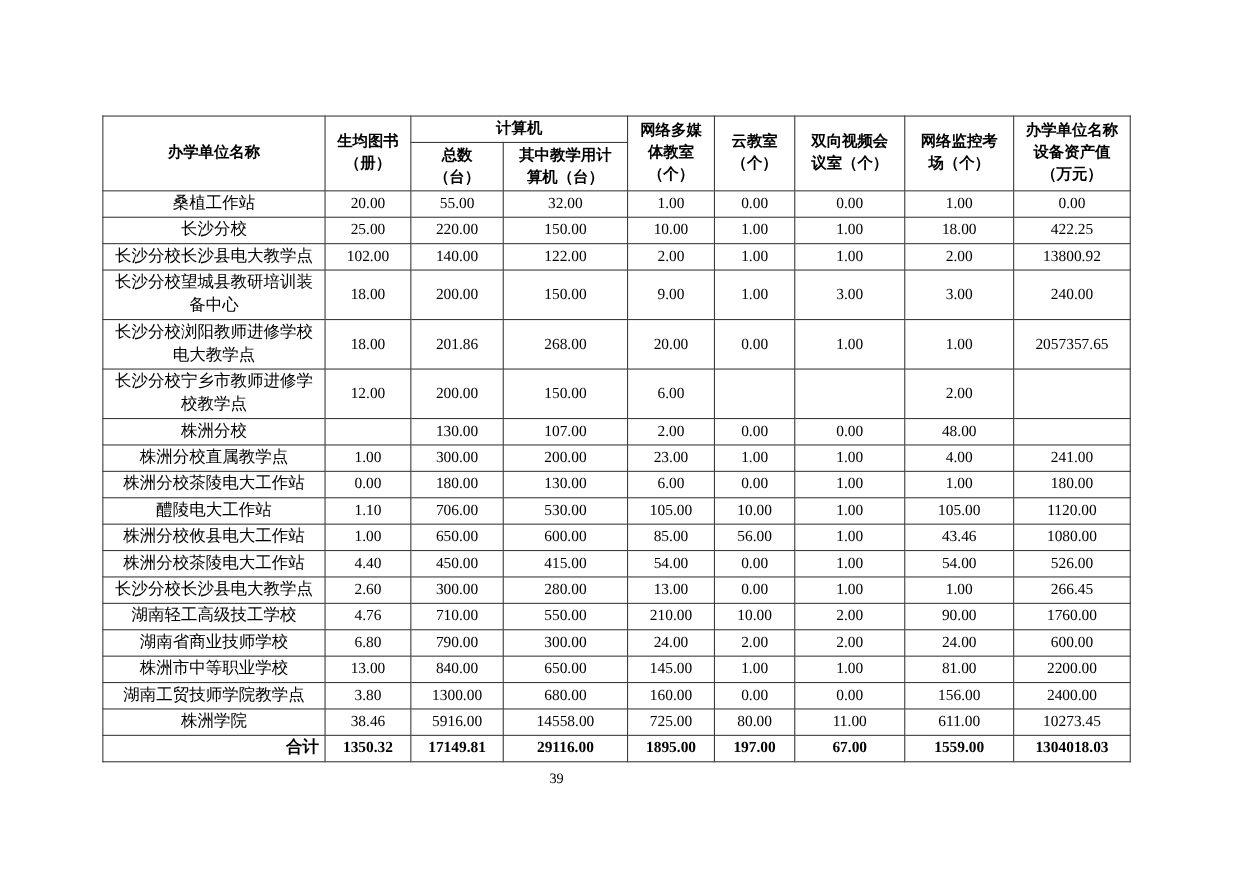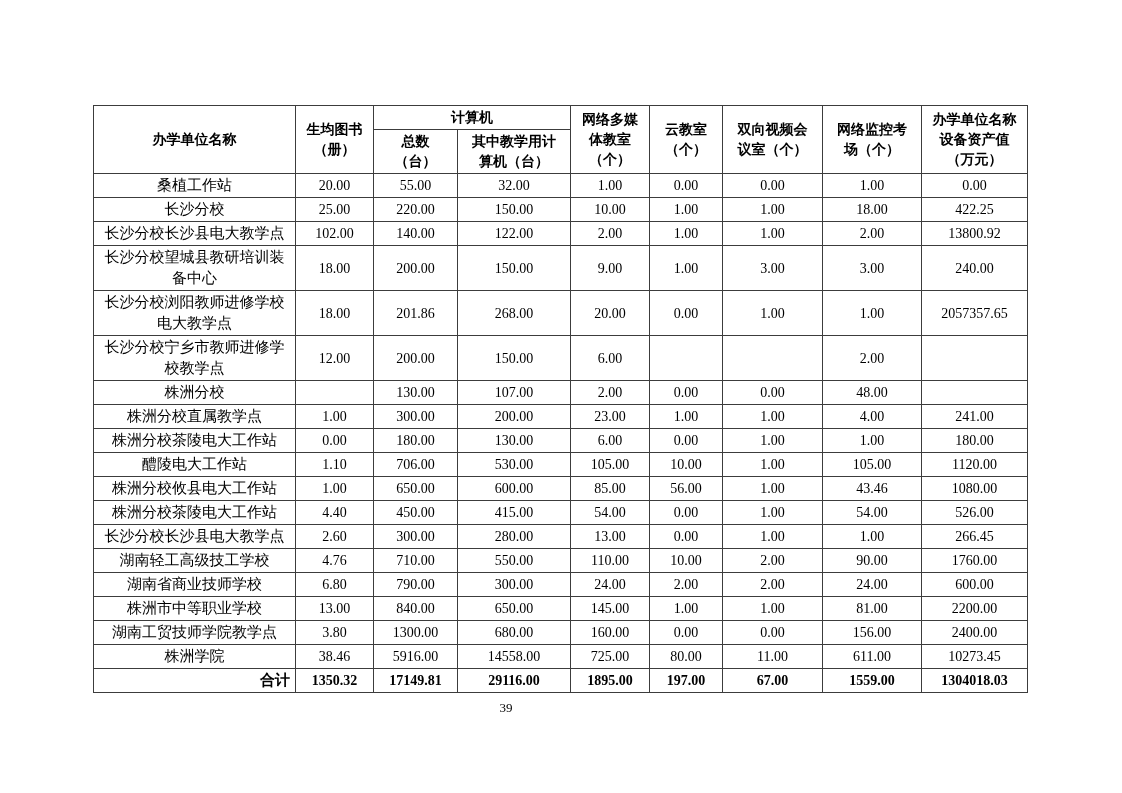--- a/index.html
+++ b/index.html
@@ -245,21 +245,21 @@
           <td class="num">0.00</td>
           <td class="num">1.00</td>
           <td class="num">1.00</td>
           <td class="num">266.45</td>
         </tr>
         <tr>
           <td class="name">湖南轻工高级技工学校</td>
           <td class="num">4.76</td>
           <td class="num">710.00</td>
           <td class="num">550.00</td>
-          <td class="num">110.00</td>
+          <td class="num">210.00</td>
           <td class="num">10.00</td>
           <td class="num">2.00</td>
           <td class="num">90.00</td>
           <td class="num">1760.00</td>
         </tr>
         <tr>
           <td class="name">湖南省商业技师学校</td>
           <td class="num">6.80</td>
           <td class="num">790.00</td>
           <td class="num">300.00</td>

